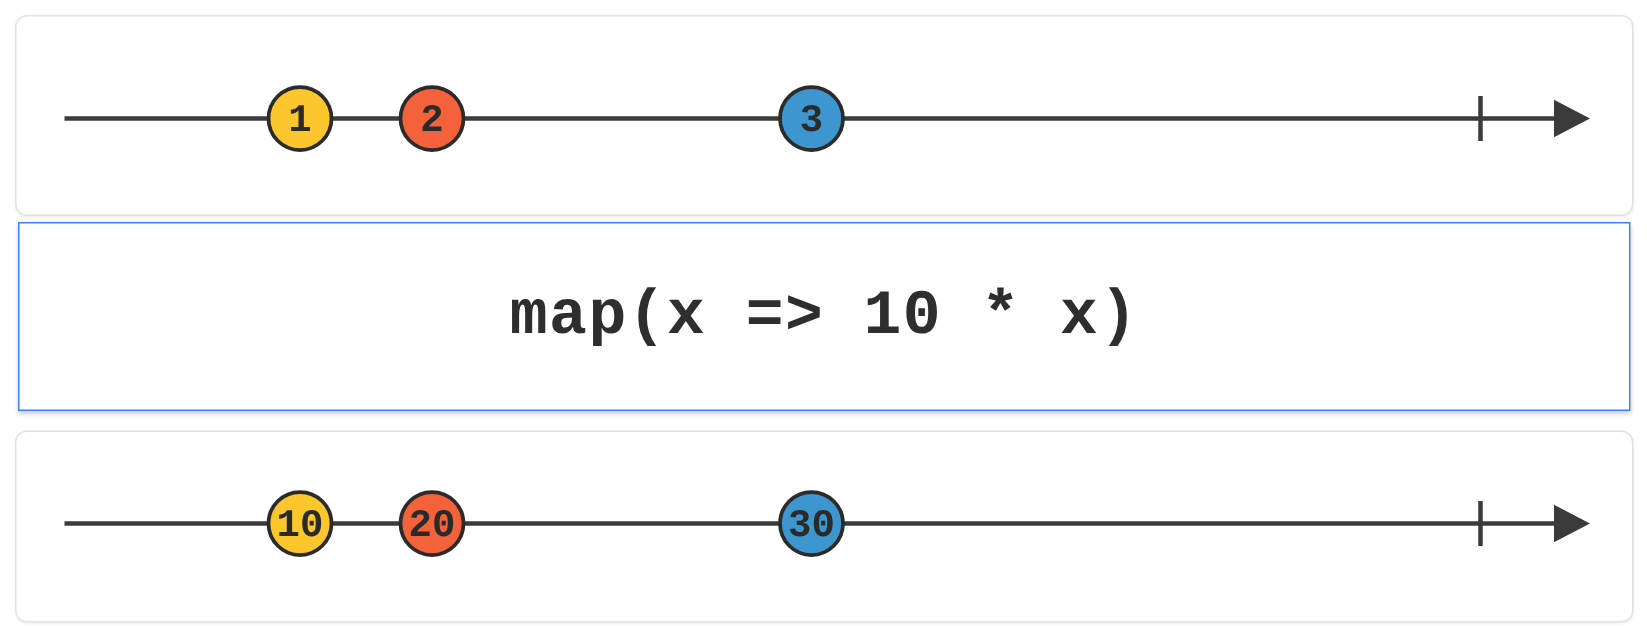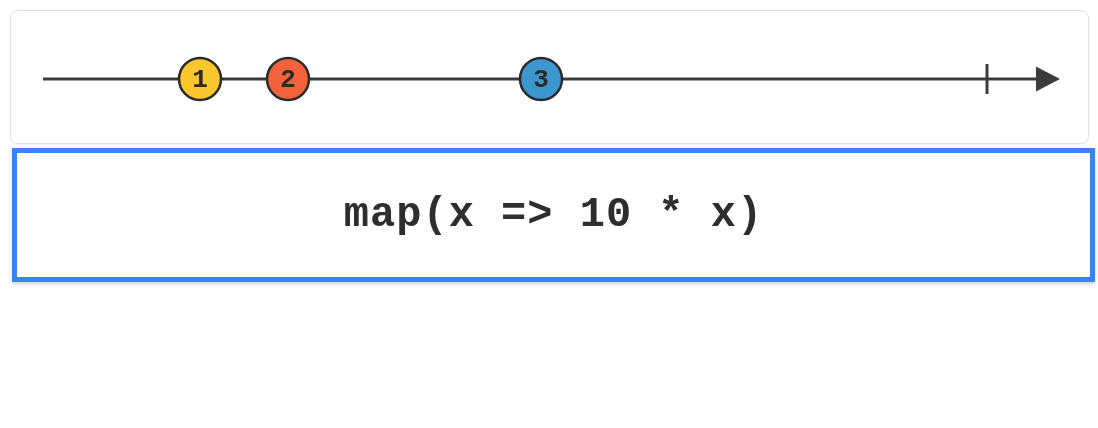--- a/index.html
+++ b/index.html
@@ -28,21 +28,21 @@
   .stream-card.bottom { top: 287px; height: 126px; }
   .stream-card svg { display: block; width: 100%; height: 100%; }
 
   .operator-box {
     position: absolute;
     left: 12px;
     top: 148px;
     width: 1073px;
     height: 124px;
     background: #ffffff;
-    border: 5px solid #3b82f6;
+    border: 1px solid #3b82f6;
     box-shadow: 0 2px 3px rgba(0,0,0,0.18);
     display: flex;
     align-items: center;
     justify-content: center;
   }
   .operator-expression {
     font-family: "Liberation Mono", "DejaVu Sans Mono", monospace;
     font-weight: 700;
     font-size: 42px;
     letter-spacing: 1px;
@@ -70,14 +70,27 @@
         <text x="277" y="68" text-anchor="middle" dominant-baseline="central" dy="0.04em" fill="#2a2a2a" font-size="26" class="marble-label">2</text>
         <circle cx="530" cy="68" r="21" fill="#3E96CE" stroke="#2b2b2b" stroke-width="2.5"></circle>
         <text x="530" y="68" text-anchor="middle" dominant-baseline="central" dy="0.04em" fill="#2a2a2a" font-size="26" class="marble-label">3</text>
       </svg>
   </div>
 
   <div class="operator-box">
     <span class="operator-expression">map(x =&gt; 10 * x)</span>
   </div>
 
+  <div class="stream-card bottom">
+    <svg viewBox="0 0 1077 126" xmlns="http://www.w3.org/2000/svg">
+        <line x1="32" y1="61" x2="1025" y2="61" stroke="#3b3b3b" stroke-width="3"></line>
+        <line x1="976" y1="46" x2="976" y2="76" stroke="#3b3b3b" stroke-width="3"></line>
+        <polygon points="1049,61 1025,48.5 1025,73.5" fill="#3b3b3b"></polygon>
+        <circle cx="189" cy="61" r="21" fill="#FBC72D" stroke="#2b2b2b" stroke-width="2.5"></circle>
+        <text x="189" y="61" text-anchor="middle" dominant-baseline="central" dy="0.04em" fill="#2a2a2a" font-size="26" class="marble-label">10</text>
+        <circle cx="277" cy="61" r="21" fill="#F4623C" stroke="#2b2b2b" stroke-width="2.5"></circle>
+        <text x="277" y="61" text-anchor="middle" dominant-baseline="central" dy="0.04em" fill="#2a2a2a" font-size="26" class="marble-label">20</text>
+        <circle cx="530" cy="61" r="21" fill="#3E96CE" stroke="#2b2b2b" stroke-width="2.5"></circle>
+        <text x="530" y="61" text-anchor="middle" dominant-baseline="central" dy="0.04em" fill="#2a2a2a" font-size="26" class="marble-label">30</text>
+      </svg>
+  </div>
 
 </div>
 
 </body></html>

